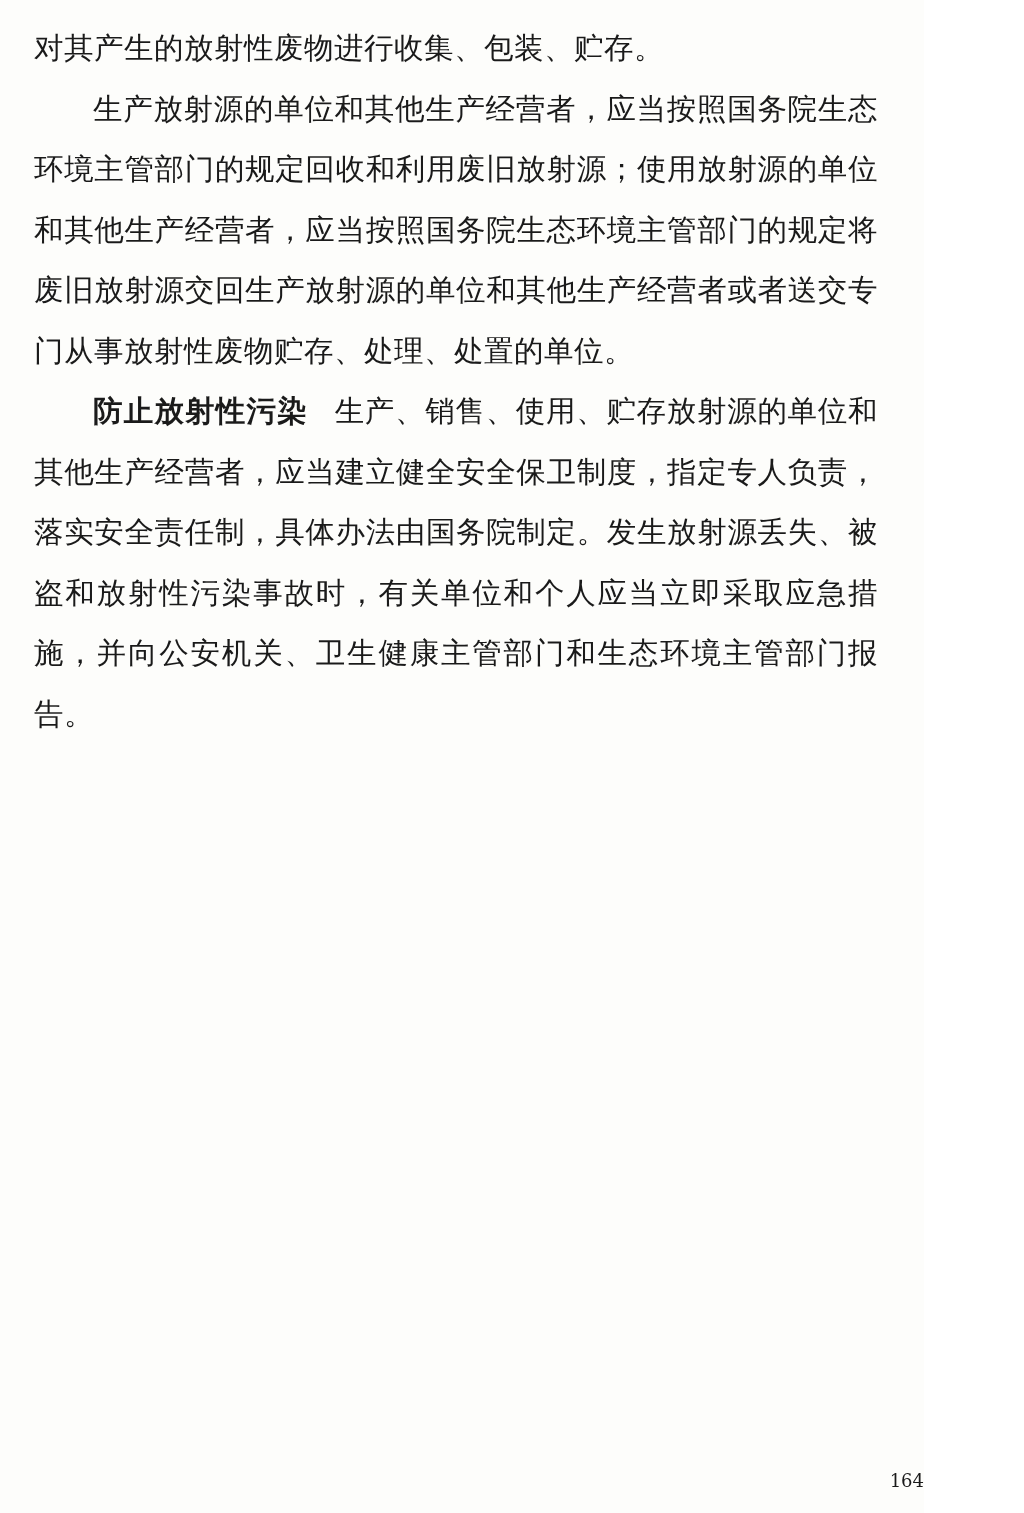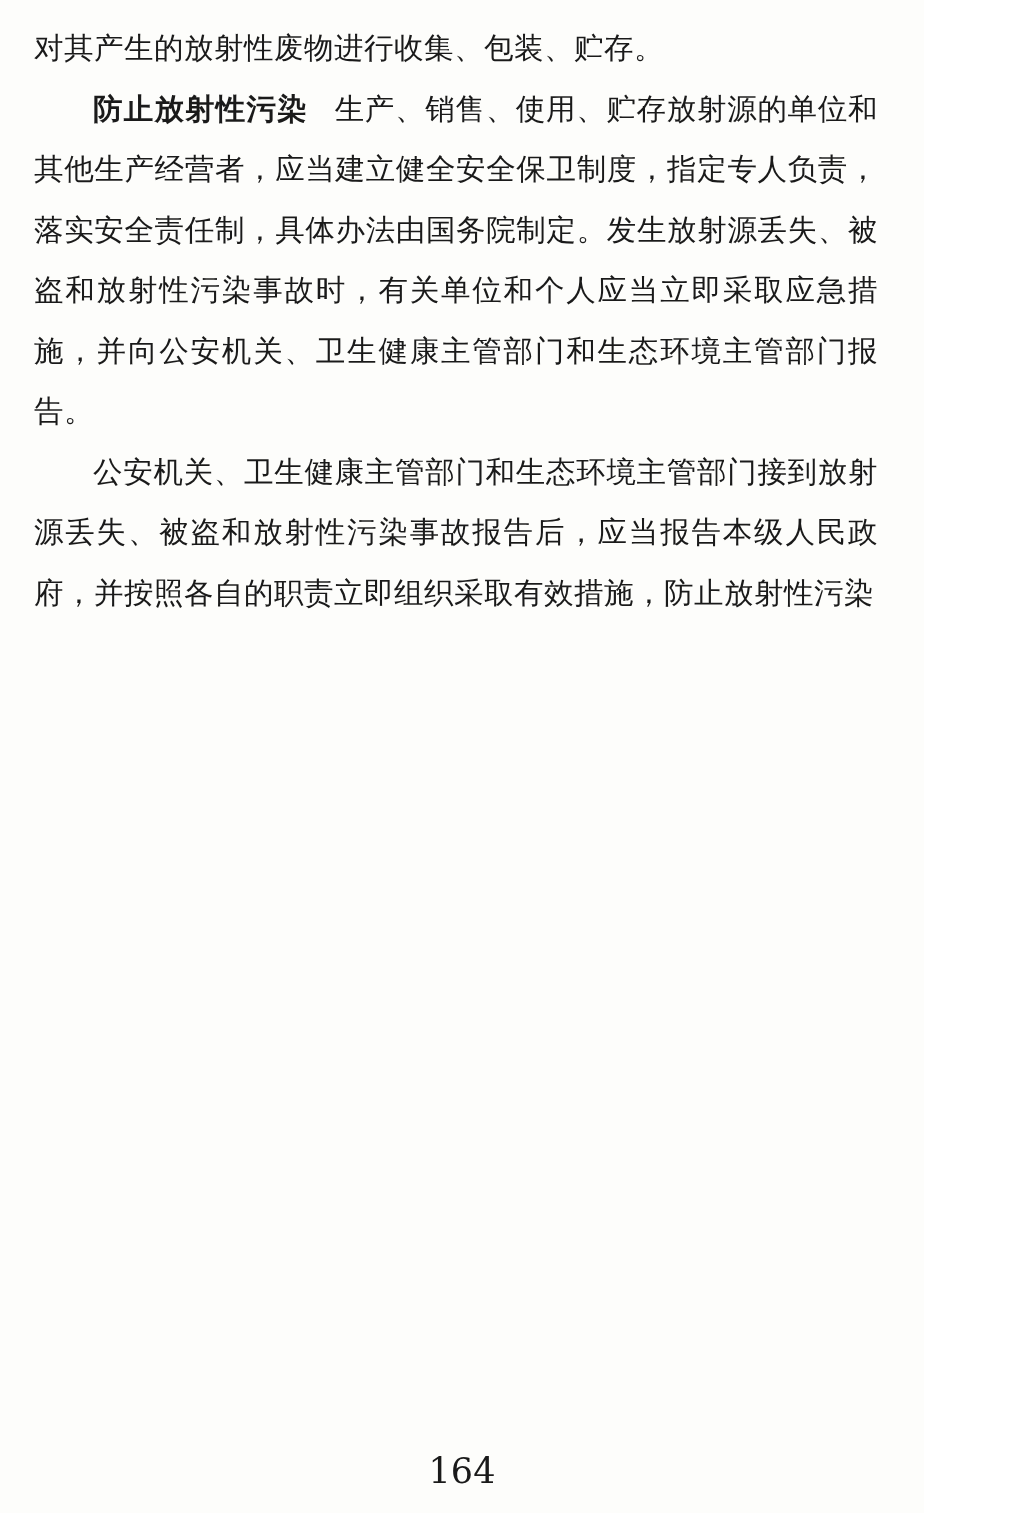--- a/index.html
+++ b/index.html
@@ -37,45 +37,45 @@
   }
   .art-gap {
     display: inline-block;
     width: 0.9em;
   }
   .page-number {
     position: absolute;
     left: 0;
     right: 0;
     bottom: 22px;
-    text-align: center;
-    font-size: 35px;
+    text-align: right;
+    font-size: 18px;
     font-family: "DejaVu Serif", "Liberation Serif", serif;
     color: #1a1a1a;
   }
 </style>
 </head>
 <body>
 
 <div class="page">
 
   <div class="body-text">
 
     <p>
       <span>对其产生的放射性废物进行收集、包装、贮存。</span>
     </p>
 
+    <p class="indent">
+      <span>生产放射源的单位和其他生产经营者，应当按照国务院生态环境主管部门的规定回收和利用废旧放射源；使用放射源的单位和其他生产经营者，应当按照国务院生态环境主管部门的规定将废旧放射源交回生产放射源的单位和其他生产经营者或者送交专门从事放射性废物贮存、处理、处置的单位。</span>
+    </p>
 
 
 
     <p class="indent">
       <span class="art-label">防止放射性污染</span><span class="art-gap"></span><span>生产、销售、使用、贮存放射源的单位和其他生产经营者，应当建立健全安全保卫制度，指定专人负责，落实安全责任制，具体办法由国务院制定。发生放射源丢失、被盗和放射性污染事故时，有关单位和个人应当立即采取应急措施，并向公安机关、卫生健康主管部门和生态环境主管部门报告。</span>
     </p>
 
-    <p class="indent">
-      <span>公安机关、卫生健康主管部门和生态环境主管部门接到放射源丢失、被盗和放射性污染事故报告后，应当报告本级人民政府，并按照各自的职责立即组织采取有效措施，防止放射性污染</span>
-    </p>
 
   </div>
 
   <div class="page-number">164</div>
 
 </div>
 
 </body></html>

